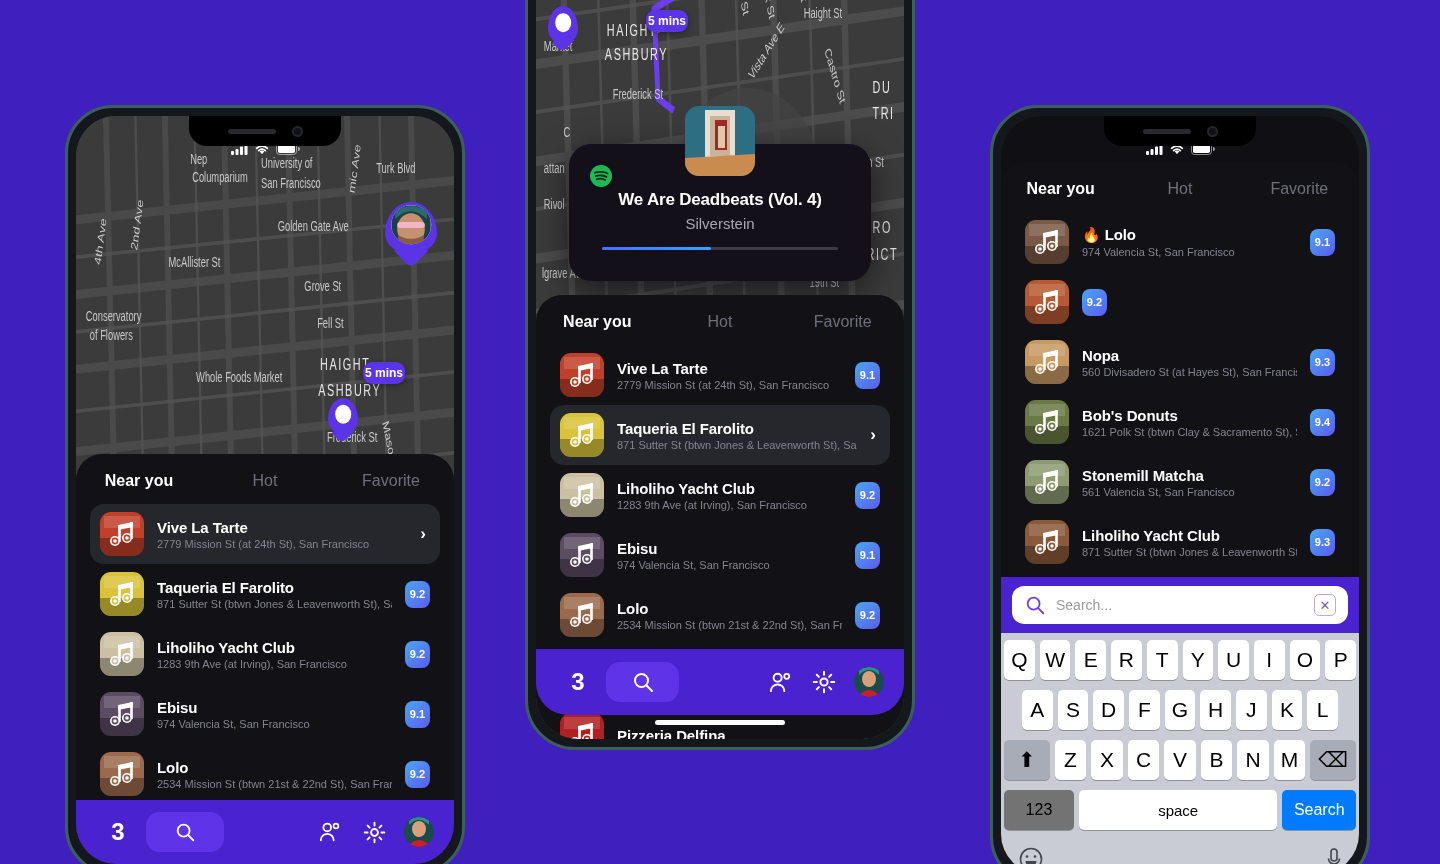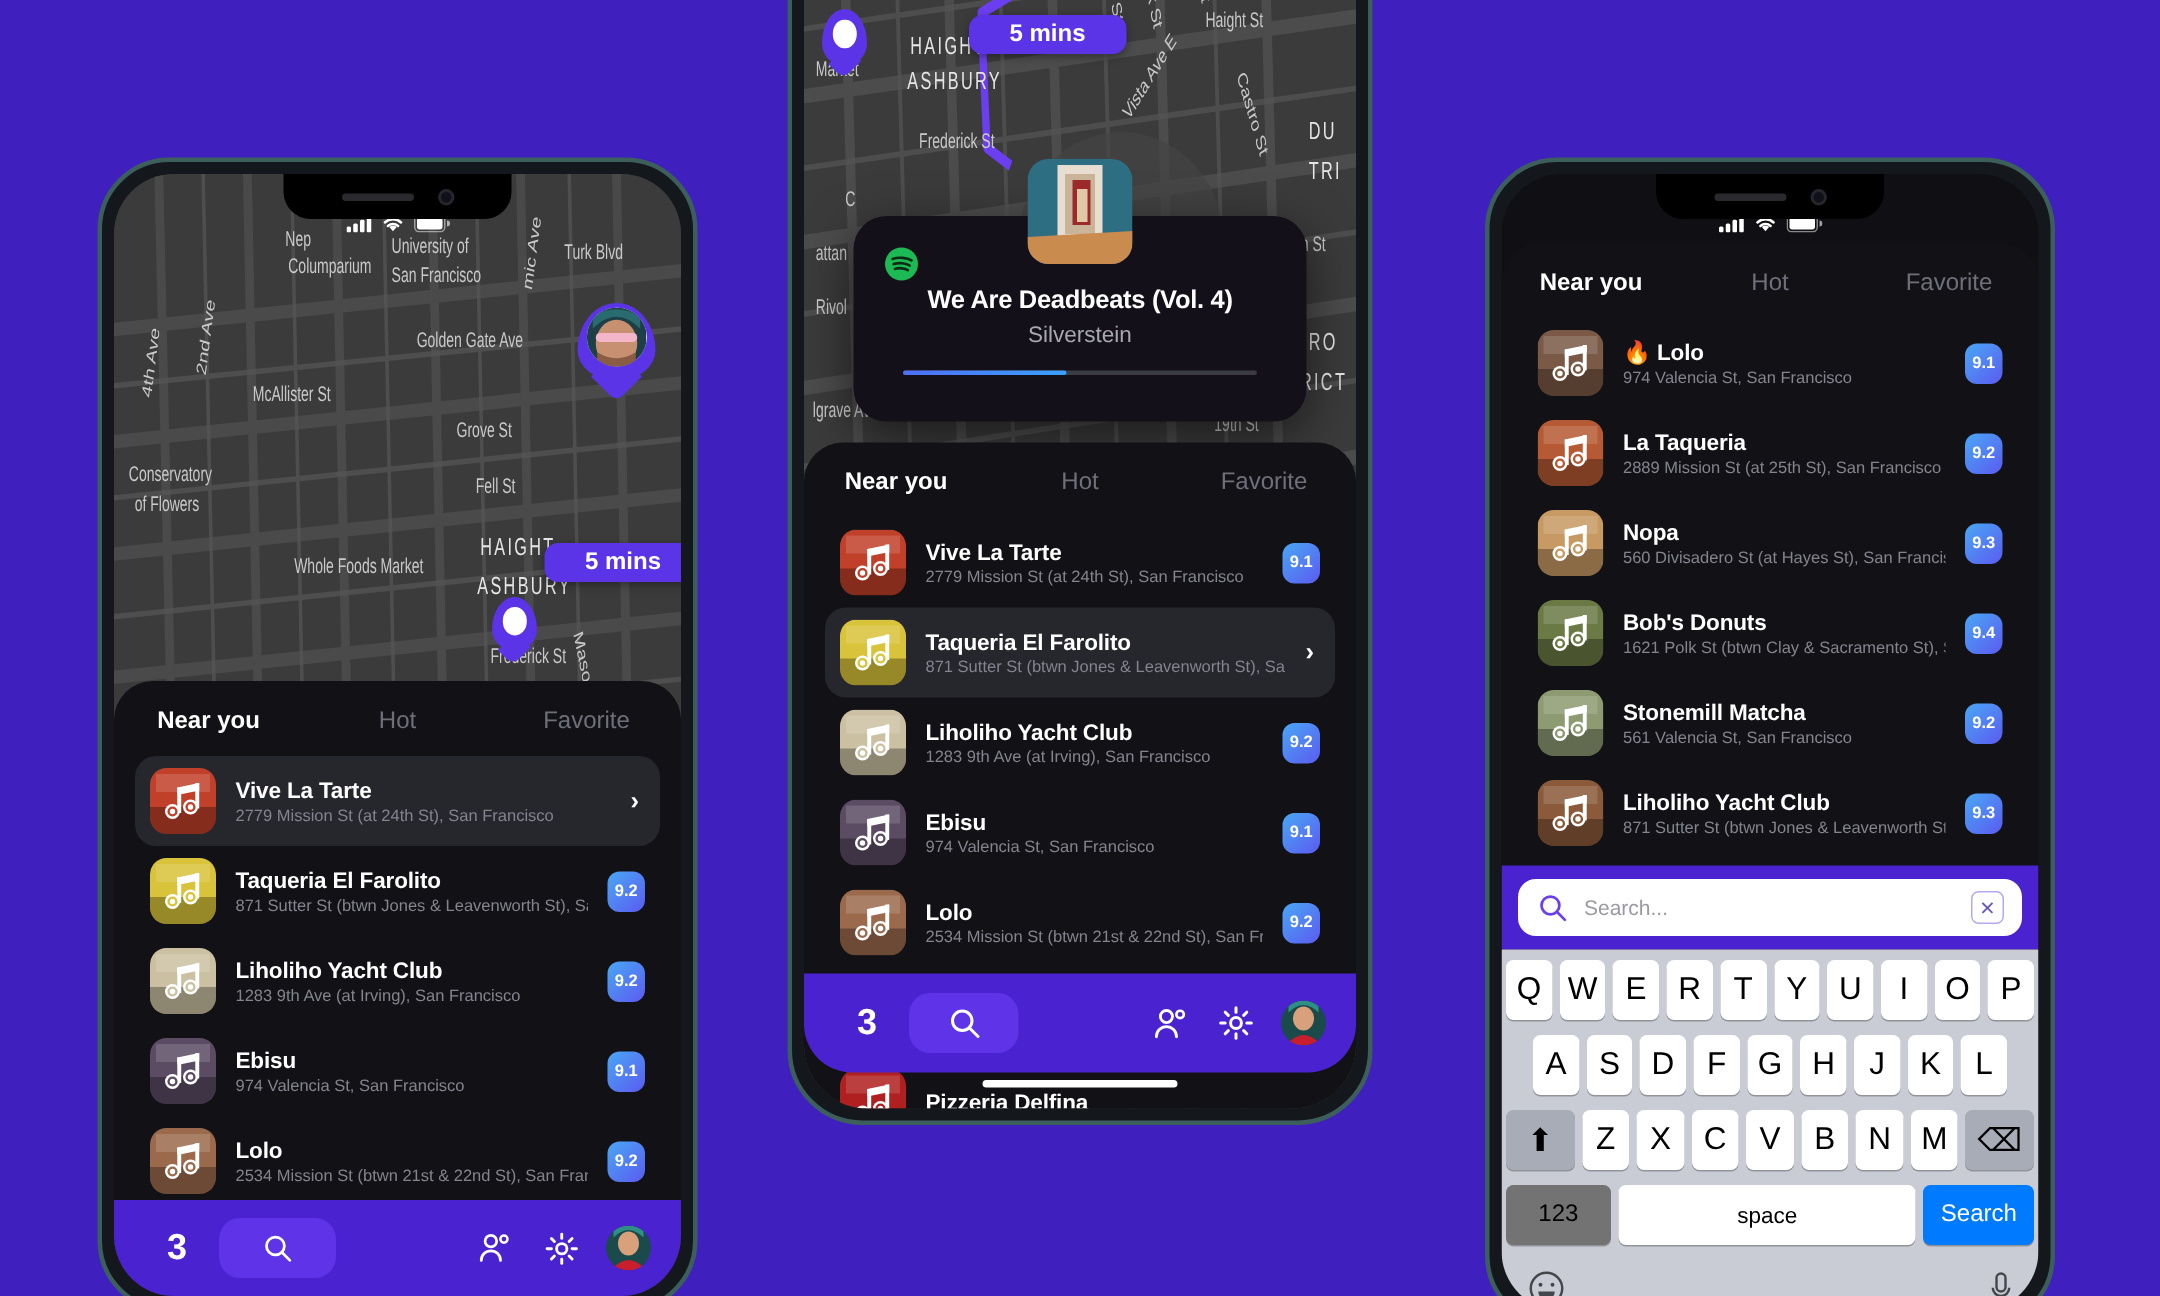--- a/index.html
+++ b/index.html
@@ -63,21 +63,21 @@
   }
   .pin .dot {
     position: absolute; left: 50%; top: 44%; transform: translate(-50%,-50%);
     width: 52%; height: 52%; border-radius: 50%; background: #fff;
   }
   .pin.avatar .dot { width: 76%; height: 76%; overflow: hidden; }
   .pin.avatar .dot .face { width: 100%; height: 100%; }
 
   .eta {
     position: absolute; background: #5b34e8; color: #fff;
-    font-size: 16px; font-weight: bold; padding: 4px 27px; border-radius: 9px;
+    font-size: 12px; font-weight: bold; padding: 4px 2px; border-radius: 9px;
     white-space: nowrap; box-shadow: 0 2px 6px rgba(0,0,0,.35);
   }
 
   
   .nowplaying {
     position: absolute; background: #141019; border-radius: 22px;
     box-shadow: 0 10px 34px rgba(0,0,0,.55);
     display: flex; flex-direction: column; align-items: center;
   }
   .np-cover {
@@ -866,24 +866,20 @@
                     <circle cx="27" cy="26" r="5"></circle>
                     <rect x="18.2" y="13" width="2.6" height="17"></rect>
                     <rect x="30.2" y="10" width="2.6" height="17"></rect>
                     <path d="M18.2 13 L32.8 10 L32.8 15 L18.2 18 Z"></path>
                   </g>
                   <g fill="none" stroke="#b55a34" stroke-width="1.6">
                     <circle cx="15" cy="29" r="2.6"></circle>
                     <circle cx="27" cy="26" r="2.6"></circle>
                   </g>
                 </svg></div>
-              <div class="rowtext">
-                <div class="rowtitle">La Taqueria</div>
-                <div class="rowsub">2889 Mission St (at 25th St), San Francisco</div>
-              </div>
               <div class="score">9.2</div>
             </div>
             <div class="row">
               <div class="thumb"><svg viewBox="0 0 44 44" width="44" height="44">
                   <rect width="44" height="44" fill="#c79a63"></rect>
                   <rect x="0" y="26" width="44" height="18" fill="rgba(0,0,0,.3)"></rect>
                   <rect x="4" y="4" width="36" height="12" fill="rgba(255,255,255,.14)"></rect>
                   <g fill="#fff">
                     <circle cx="15" cy="29" r="5"></circle>
                     <circle cx="27" cy="26" r="5"></circle>

